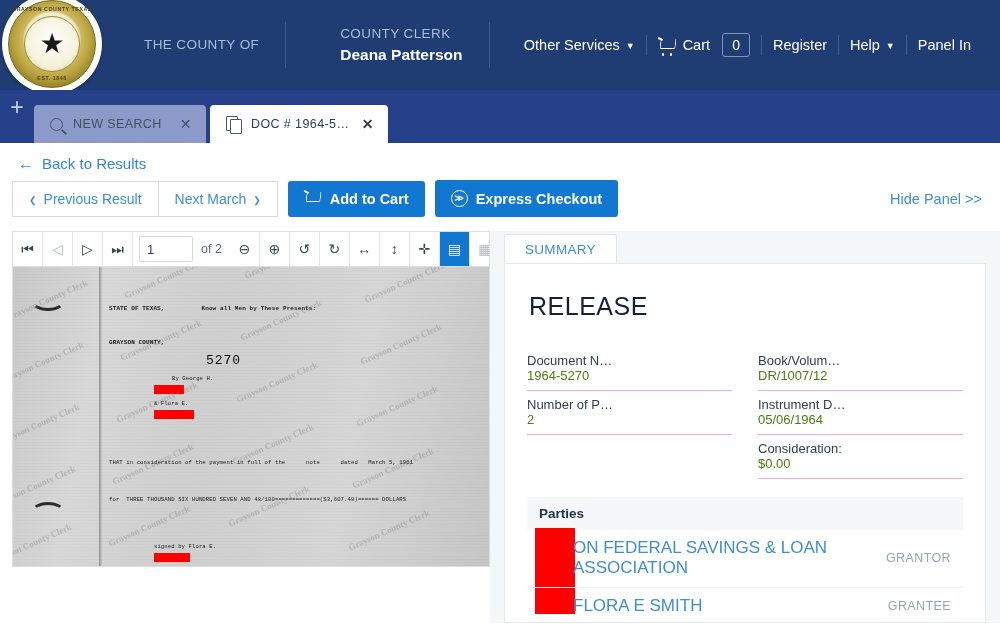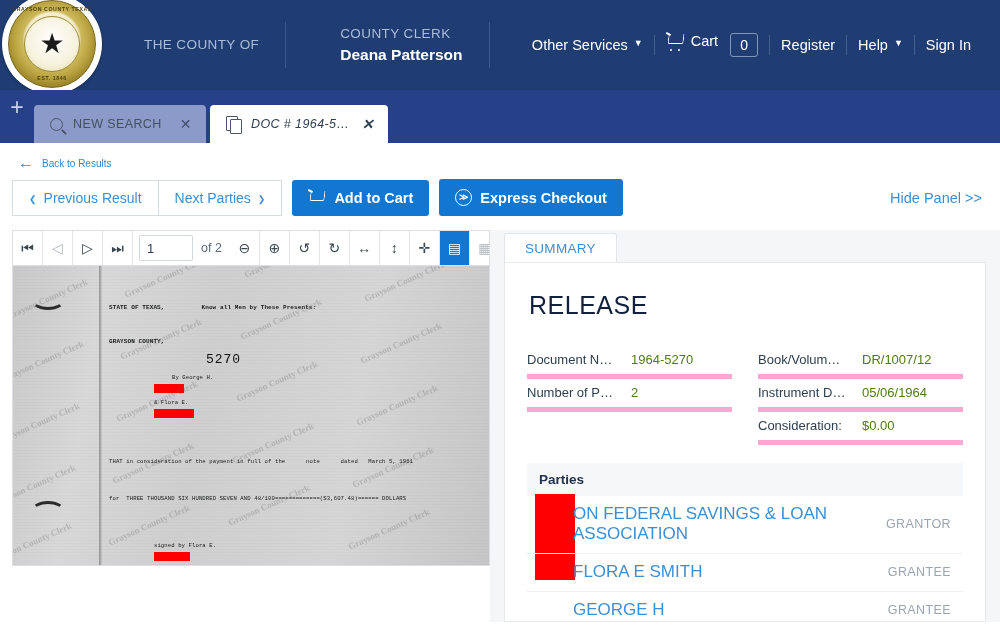--- a/index.html
+++ b/index.html
@@ -52,21 +52,21 @@
   .brand-block { padding: 0 26px 0 0; line-height: 1.15; margin-left: 32px; }
   .brand-sub { font-size: 13.5px; color: #a9bcd8; letter-spacing: .4px; }
   .brand-main { font-size: 21px; color: #ffffff; font-weight: 600; margin-top: 2px; }
   .brand-main.small { font-size: 15.5px; font-weight: 700; margin-top: 5px; }
   .vdiv { width: 1px; height: 46px; background: #3a5party; background: #3d5a8c; margin: 0 22px 0 0; }
 
   .nav {
     margin-left: auto; margin-right: 18px;
     display: flex; align-items: center; color: #fff; font-size: 14.5px;
   }
-  .nav-item { padding: 0 11px; cursor: pointer; display: flex; align-items: flex-start; gap: 6px; white-space: nowrap; }
+  .nav-item { padding: 0 11px; cursor: pointer; display: flex; align-items: center; gap: 6px; white-space: nowrap; }
   .nav-sep { width: 1px; height: 20px; background: #44608f; }
   .caret { font-size: 9px; position: relative; top: 1px; }
   .cart-icon { display: inline-block; width: 19px; height: 15px; position: relative; }
   .cart-icon:before {
     content: ""; position: absolute; left: 2px; top: 1px; width: 14px; height: 9px;
     border: 1.6px solid #fff; border-top: none; border-radius: 0 0 2px 2px;
     transform: skewX(-7deg);
   }
   .cart-icon:after {
     content: ""; position: absolute; left: 0; top: 0px; width: 5px; height: 1.6px;
@@ -89,21 +89,21 @@
     width: 34px; color: #c6d2ec; font-size: 23px; font-weight: 300;
     display: flex; align-items: center; justify-content: center;
     height: 100%; padding-bottom: 18px; cursor: pointer;
   }
   .tab {
     height: 38px; display: flex; align-items: center; gap: 10px;
     padding: 0 14px 0 16px; border-radius: 4px 4px 0 0;
     font-size: 12.5px; letter-spacing: .4px; cursor: pointer; white-space: nowrap;
   }
   .tab.inactive { background: #8b9ac8; color: #44505f; width: 172px; }
-  .tab.active { background: #ffffff; color: #2c3e50; width: 178px; margin-left: 4px; font-style: italic; }
+  .tab.active { background: #ffffff; color: #2c3e50; width: 178px; margin-left: 4px; }
   .tab-label { flex: 1; overflow: hidden; text-overflow: ellipsis; }
   .tab-x { font-size: 14px; font-weight: bold; }
   .tab.inactive .tab-x { color: #42506b; font-weight: 400; }
   .magnifier {
     width: 13px; height: 13px; border: 1.8px solid #4a5568; border-radius: 50%;
     position: relative; flex: none;
   }
   .magnifier:after {
     content: ""; position: absolute; right: -5px; bottom: -3px;
     width: 6px; height: 1.8px; background: #4a5568; transform: rotate(45deg);
@@ -115,21 +115,21 @@
   }
   .docs-icon:after {
     content: ""; position: absolute; left: 4px; top: 3px; width: 10px; height: 13px;
     border: 1.5px solid #4a5568; background: #fff; border-radius: 1px;
   }
 
   
   .actionbar { padding: 10px 0 0 0; background: #fff; }
   .backrow { display: flex; align-items: center; gap: 8px; padding: 2px 0 8px 18px; }
   .back-arrow { color: #2f87d6; font-size: 16px; line-height: 1; }
-  .back-link { color: #2f87d6; font-size: 10px; cursor: pointer; }
+  .back-link { color: #2f87d6; font-size: 15px; cursor: pointer; }
 
   .btnrow { display: flex; align-items: center; padding: 0 0 0 12px; position: relative; }
   .btn-group { display: flex; }
   .btn-outline {
     background: #fff; border: 1px solid #d6dbe0; color: #3d8fd4;
     font-size: 14px; padding: 9px 16px; cursor: pointer;
     display: flex; align-items: center; gap: 7px; font-family: inherit;
   }
   .btn-outline + .btn-outline { border-left: none; }
   .btn-primary {
@@ -225,21 +225,21 @@
     background: #fff; border: 1px solid #e2e6ea; border-bottom: none;
     padding: 7px 20px 6px 20px; font-size: 13.5px; color: #3d8fd4;
     border-radius: 3px 3px 0 0; letter-spacing: .3px; cursor: pointer;
   }
   .pbody { background: #fff; border: 1px solid #e6eaee; padding: 22px 22px 0 22px; height: 360px; overflow: hidden; }
   .doctitle { font-size: 25px; color: #14213d; letter-spacing: .5px; margin: 6px 0 26px 2px; }
 
   .fields { display: flex; gap: 26px; }
   .fcol { flex: 1; }
   .frow {
-    display: flex; border-bottom: 5px solid #f9a8d4; padding: 6px 0 7px 0; font-size: 13px;
+    display: flex; border-bottom: 1px solid #f9a8d4; padding: 6px 0 7px 0; font-size: 13px; flex-direction: column;
   }
   .flabel { color: #2c3e50; width: 104px; flex: none; white-space: nowrap; overflow: hidden; }
   .fvalue { color: #4d7c0f; }
 
   .sec-head {
     background: #f5f7f9; font-size: 13.5px; font-weight: bold; color: #22334d;
     padding: 9px 12px; margin-top: 18px;
   }
   .party-row {
     display: flex; align-items: center; justify-content: space-between;
@@ -296,21 +296,21 @@
     <div class="nav-item">
       <span>Register</span>
     </div>
     <div class="nav-sep"></div>
     <div class="nav-item">
       <span>Help</span>
       <span class="caret">▼</span>
     </div>
     <div class="nav-sep"></div>
     <div class="nav-item">
-      <span>Sign In</span>
+      <span>Panel In</span>
     </div>
   </div>
 </div>
 
 <div class="tabstrip">
   <div class="newtab">+</div>
 
   <div class="tab inactive">
     <span class="magnifier"></span>
     <span class="tab-label">NEW SEARCH</span>
@@ -330,21 +330,21 @@
     <span class="back-link">Back to Results</span>
   </div>
 
   <div class="btnrow">
     <div class="btn-group">
       <button class="btn-outline">
         <span class="caret">❮</span>
         <span>Previous Result</span>
       </button>
       <button class="btn-outline">
-        <span>Next Parties</span>
+        <span>Next March</span>
         <span class="caret">❯</span>
       </button>
     </div>
 
     <button class="btn-primary">
       <span class="btn-cart-ico"></span>
       <span>Add to Cart</span>
     </button>
 
     <button class="btn-primary">

